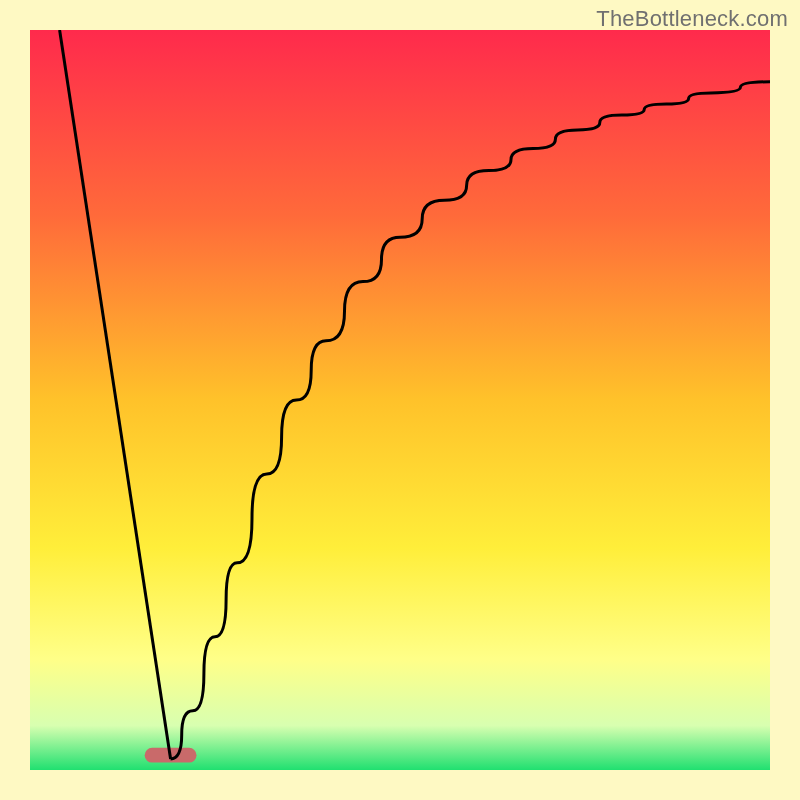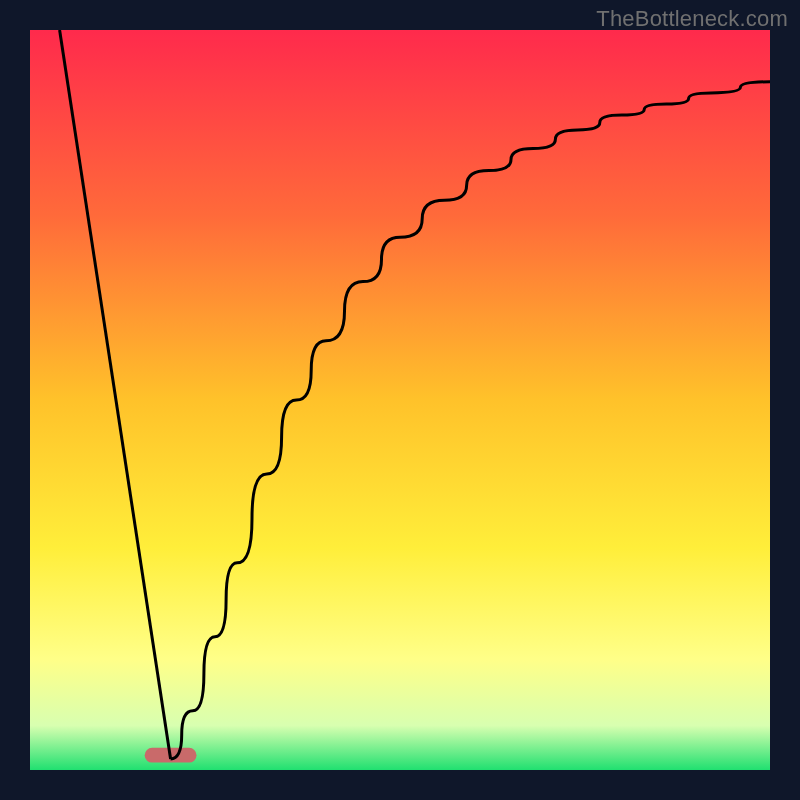--- a/index.html
+++ b/index.html
@@ -8,21 +8,21 @@
     width: 800px;
     height: 800px;
     overflow: hidden;
     background: #000;
     font-family: Arial, Helvetica, sans-serif;
   }
   .frame {
     position: relative;
     width: 800px;
     height: 800px;
-    background: #0f172a;
+    background: #fef9c3;
     text-align: center;
   }
   .plot {
     position: absolute;
     left: 30px;
     top: 30px;
     width: 740px;
     height: 740px;
   }
   .watermark {

